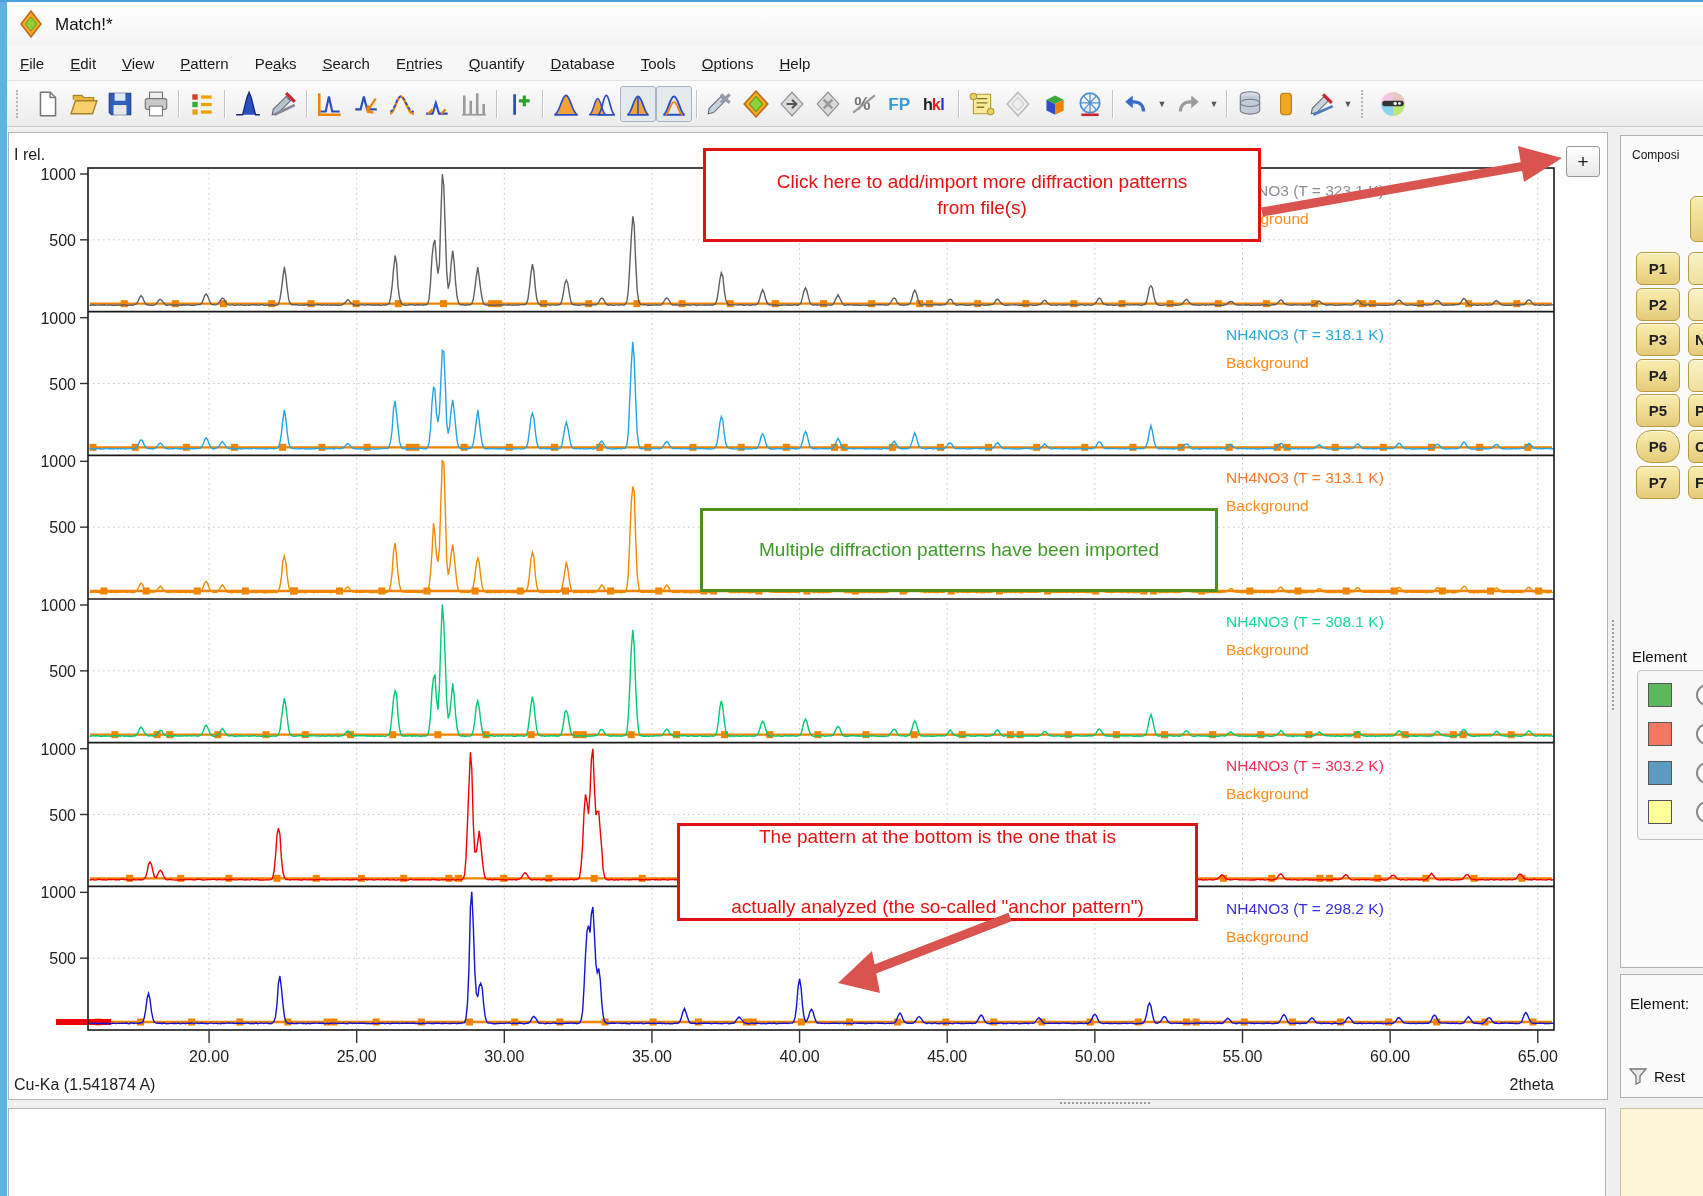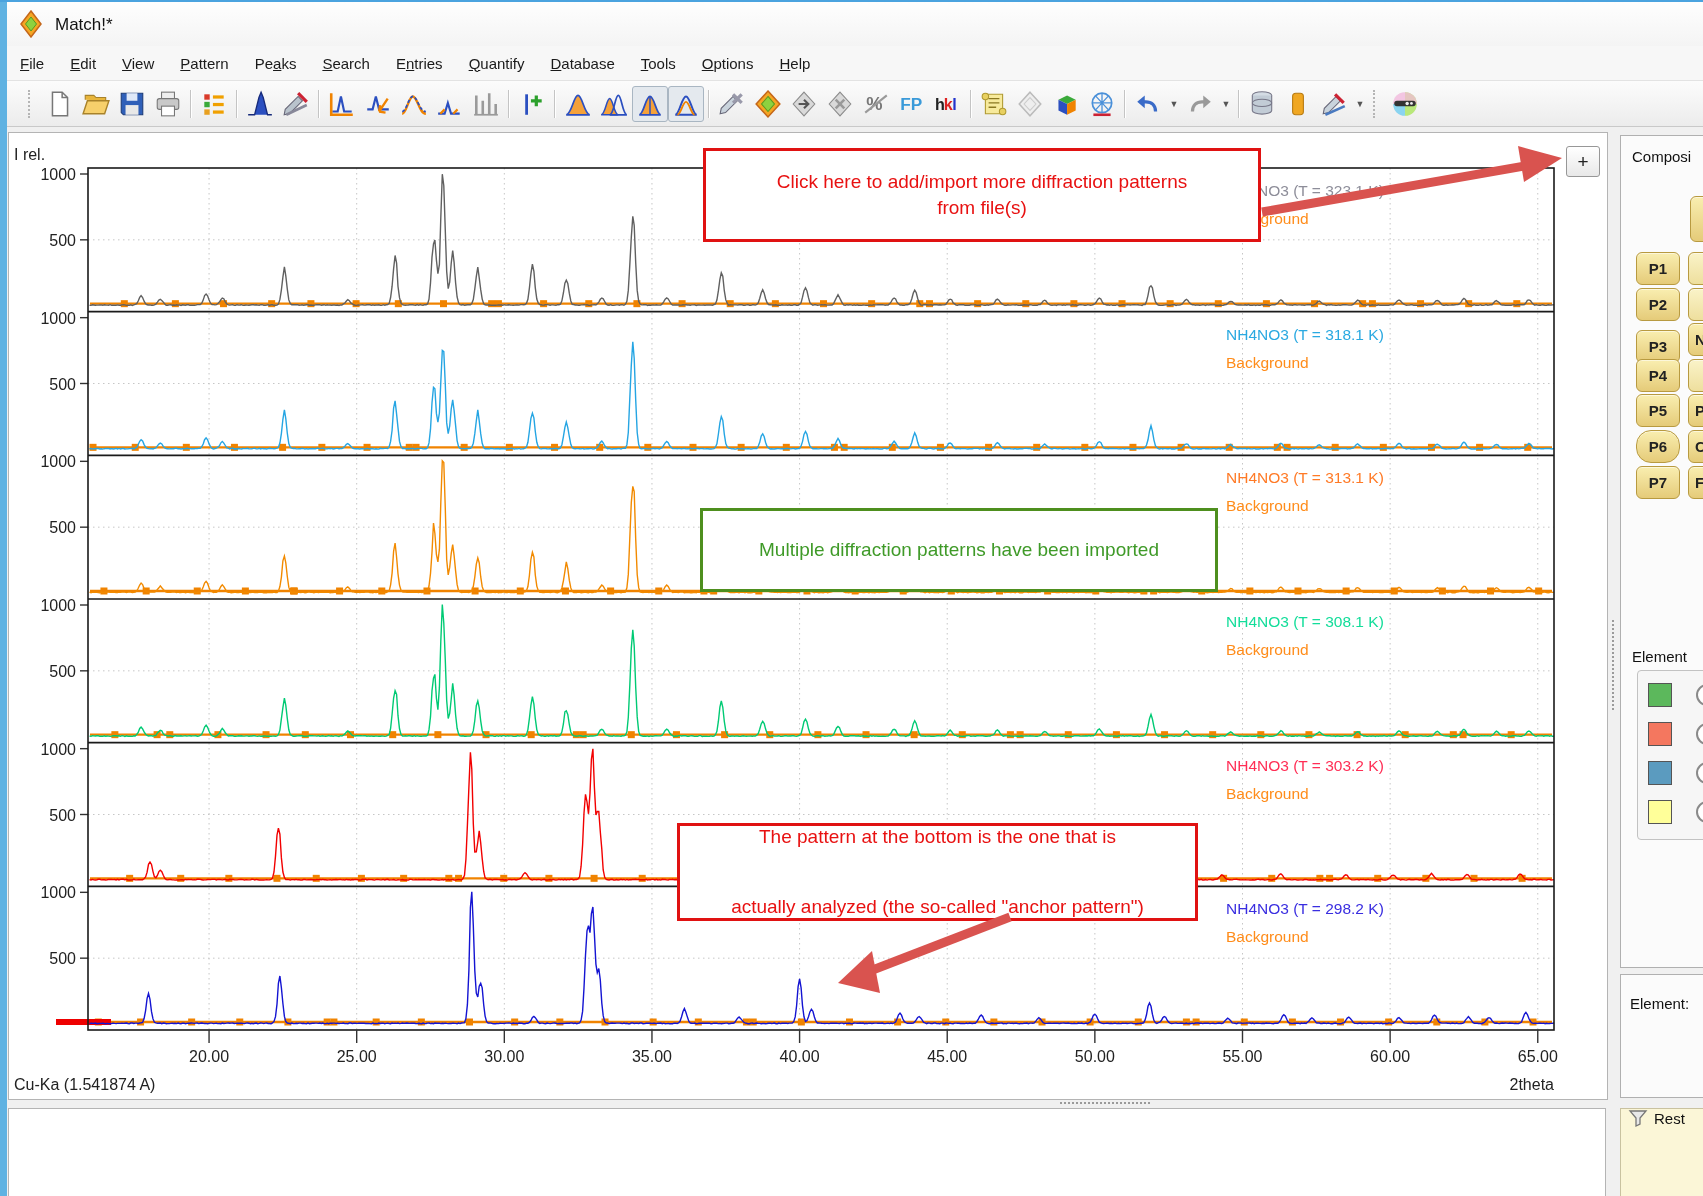--- a/index.html
+++ b/index.html
@@ -9,52 +9,52 @@
   
   #edge-left{left:0;top:0;width:7px;height:1196px;background:#5fb2e2;}
   #edge-top{left:0;top:0;width:1703px;height:2px;background:#4aa3df;}
   #titlebar{left:7px;top:2px;width:1696px;height:44px;background:linear-gradient(#fefefe,#f4f4f4);}
   #title-text{left:48px;top:13px;font-size:17px;color:#111;}
   #menubar{left:7px;top:46px;width:1696px;height:34px;background:#f7f7f7;border-bottom:1px solid #e3e3e3;
            display:flex;align-items:center;}
   .menu-item{padding:6px 13px;font-size:15px;color:#1a1a1a;}
   .menu-item u{text-decoration:underline;}
   #toolbar{left:7px;top:81px;width:1696px;height:46px;background:linear-gradient(#fcfcfc,#ececec);
-           border-bottom:1px solid #c9c9c9;display:flex;align-items:center;padding-left:16px;box-sizing:border-box;}
+           border-bottom:1px solid #c9c9c9;display:flex;align-items:center;padding-left:4px;box-sizing:border-box;}
   .tb-btn{width:36px;height:36px;display:flex;align-items:center;justify-content:center;border-radius:3px;}
   .tb-btn.pressed{background:#e4e9ee;border:1px solid #a9b6c2;width:34px;height:34px;}
   .tb-dd{width:16px;height:36px;display:flex;align-items:center;justify-content:center;font-size:9px;color:#555;}
   .tb-sep{width:1px;height:28px;background:#c4c4c4;border-right:1px solid #fff;margin:0 4px;}
   .tb-grip{width:7px;height:28px;border-left:2px dotted #b5b5b5;margin:0 5px;}
   
   #chart-panel{left:8px;top:132px;width:1600px;height:968px;background:#fff;border:1px solid #b4b4b4;box-sizing:border-box;}
   #chart-svg{left:8px;top:132px;}
   #add-pattern-btn{left:1566px;top:146px;width:32px;height:29px;background:linear-gradient(#ffffff,#e8e8e8);
       border:1px solid #979797;border-radius:3px;font-size:19px;color:#222;display:flex;align-items:center;justify-content:center;}
   
   #v-splitter{left:1609px;top:132px;width:10px;height:1064px;background:#f0f0f0;}
   #v-splitter-dots{left:1612px;top:620px;width:4px;height:90px;border-left:2px dotted #9a9a9a;}
   #h-splitter-dots{left:1060px;top:1102px;width:90px;height:4px;border-top:2px dotted #9a9a9a;}
   
   .rpanel{background:#fbfbfb;border:1px solid #b0b0b0;box-sizing:border-box;overflow:hidden;}
   #rp1{left:1620px;top:135px;width:95px;height:833px;}
   #rp2{left:1620px;top:974px;width:95px;height:124px;}
   #rp3{left:1620px;top:1108px;width:95px;height:100px;background:#fbf6d7;border:1px solid #c9c2a0;box-sizing:border-box;}
   #bottom-left-panel{left:8px;top:1108px;width:1598px;height:100px;background:#fff;border:1px solid #b4b4b4;box-sizing:border-box;}
-  #composition-title{left:1632px;top:148px;font-size:15px;color:#111;}
+  #composition-title{left:1632px;top:148px;font-size:12px;color:#111;}
   .pbtn{position:absolute;width:42px;height:31px;border-radius:6px;border:1px solid #b89a40;
         background:linear-gradient(#f9eeb0,#e5cb79);font-size:15px;font-weight:bold;color:#222;
         display:flex;align-items:center;justify-content:center;box-shadow:inset 0 1px 0 #fff8;}
   .pbtn.pale{background:linear-gradient(#faf3c8,#eedf9e);color:#8a7a3a;}
   #element-label{left:1632px;top:648px;font-size:15px;color:#111;}
   #element-box{left:1637px;top:670px;width:80px;height:168px;background:#f6f6f6;border:1px solid #c2c2c2;border-radius:4px;}
   .el-sq{position:absolute;width:22px;height:22px;border:1px solid #555;}
   .el-radio{position:absolute;width:18px;height:18px;border:2px solid #8a8a8a;border-radius:50%;background:#fff;}
   #preset-label{left:1630px;top:995px;font-size:15px;color:#111;}
-  #restraints-row{left:1628px;top:1108px;display:flex;align-items:center;gap:6px;font-size:15px;color:#111;}
+  #restraints-row{left:1628px;top:1066px;display:flex;align-items:center;gap:6px;font-size:15px;color:#111;}
   
   .ann{position:absolute;background:#fff;display:flex;flex-direction:column;align-items:center;justify-content:center;
        text-align:center;font-size:19px;line-height:1.35;z-index:6;}
   #ann1{left:703px;top:148px;width:552px;height:88px;border:3px solid #e01212;color:#e81111;}
   #ann2{left:700px;top:508px;width:512px;height:78px;border:3px solid #4e8f1e;color:#3f9a28;}
   #ann3{left:677px;top:823px;width:515px;height:92px;border:3px solid #e01212;color:#e81111;gap:44px;}
   .arrow-svg{position:absolute;z-index:7;pointer-events:none;}
 </style>
 </head>
 <body>
@@ -631,21 +631,21 @@
 <div class="abs" id="rp3"></div>
 <div class="abs" id="bottom-left-panel"></div>
 
 <span class="abs" id="composition-title">Composi</span>
 <div class="abs pbtn" id="top-partial-btn" style="left:1690px;top:196px;width:50px;height:44px">1</div>
 <div id="pattern-btns">
     <div class="pbtn" style="left: 1636px; top: 252px;">P1</div>
     <div class="pbtn pale" style="left: 1688px; top: 252px; justify-content: flex-start; padding-left: 6px;"></div>
     <div class="pbtn" style="left: 1636px; top: 287.6px;">P2</div>
     <div class="pbtn pale" style="left: 1688px; top: 287.6px; justify-content: flex-start; padding-left: 6px;"></div>
-    <div class="pbtn" style="left: 1636px; top: 323.2px; margin-top: 7px;">P3</div>
+    <div class="pbtn" style="left: 1636px; top: 323.2px;">P3</div>
     <div class="pbtn" style="left: 1688px; top: 323.2px; justify-content: flex-start; padding-left: 6px;">N</div>
     <div class="pbtn" style="left: 1636px; top: 358.8px;">P4</div>
     <div class="pbtn pale" style="left: 1688px; top: 358.8px; justify-content: flex-start; padding-left: 6px;"></div>
     <div class="pbtn" style="left: 1636px; top: 394.4px;">P5</div>
     <div class="pbtn" style="left: 1688px; top: 394.4px; justify-content: flex-start; padding-left: 6px;">P</div>
     <div class="pbtn" style="left: 1636px; top: 430px; border-radius: 15px;">P6</div>
     <div class="pbtn" style="left: 1688px; top: 430px; justify-content: flex-start; padding-left: 6px;">C</div>
     <div class="pbtn" style="left: 1636px; top: 465.6px;">P7</div>
     <div class="pbtn" style="left: 1688px; top: 465.6px; justify-content: flex-start; padding-left: 6px;">F</div>
   </div>

